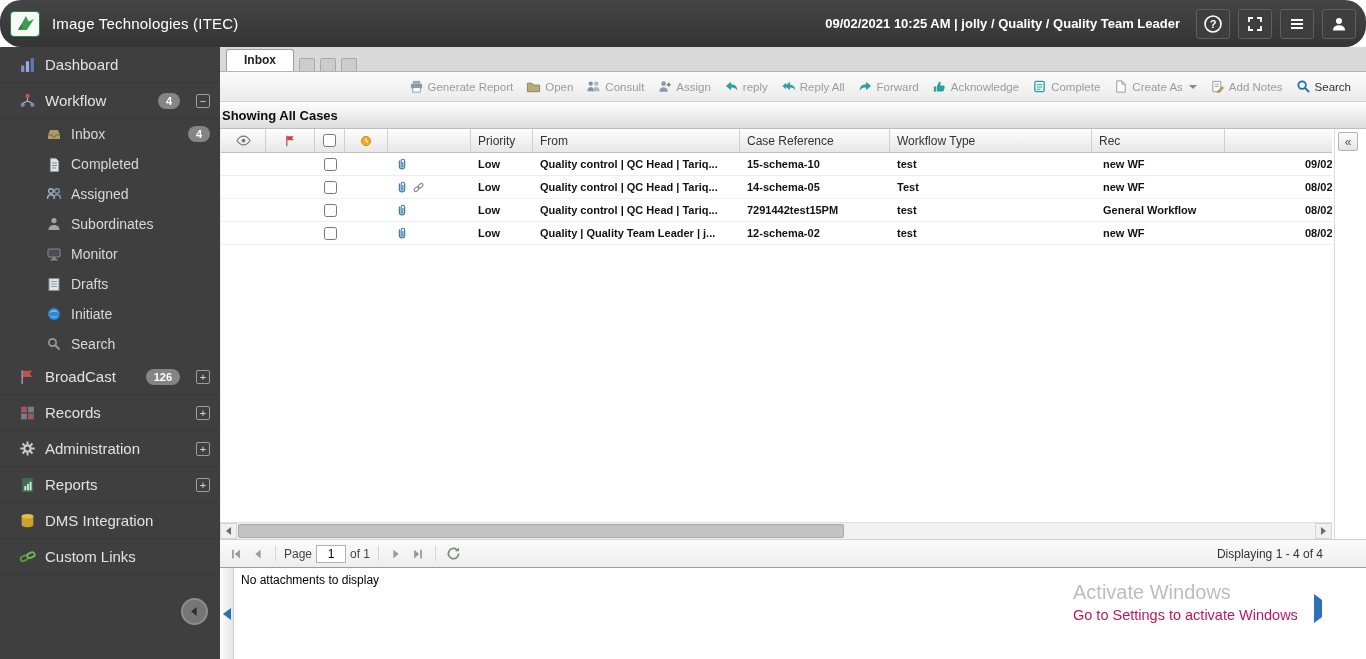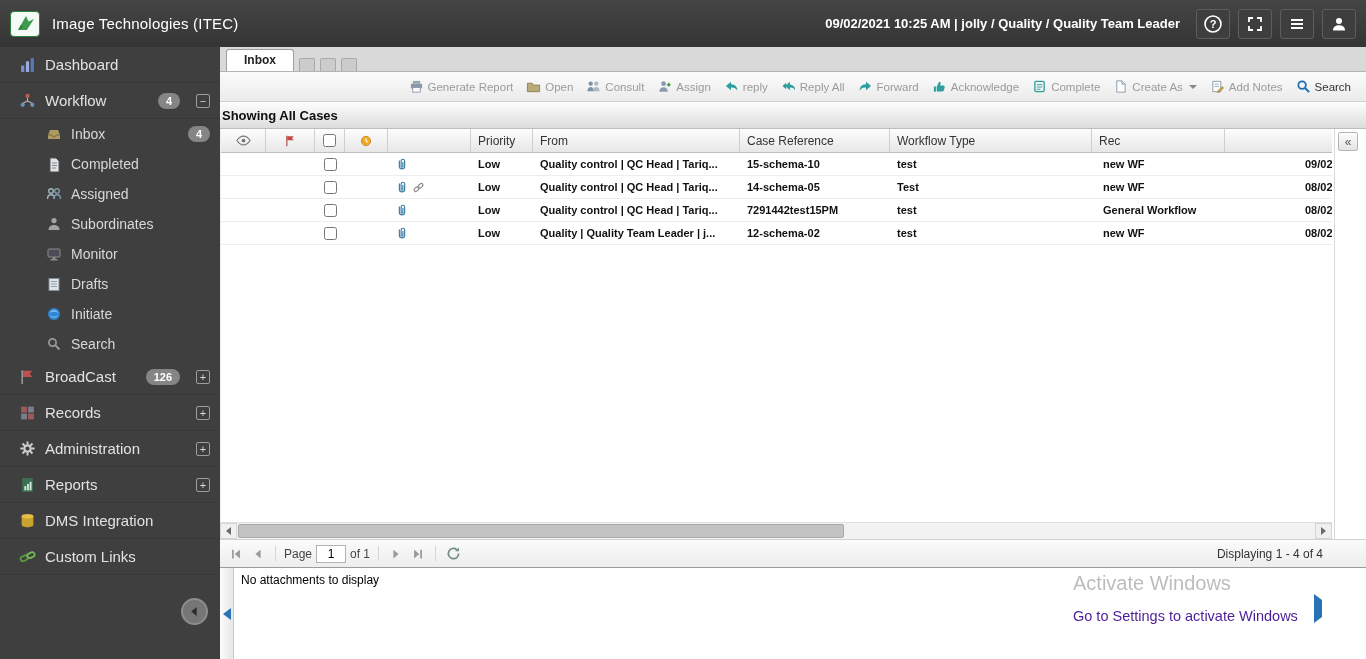--- a/index.html
+++ b/index.html
@@ -2,21 +2,21 @@
 <html><head>
 <meta charset="utf-8">
 <style>
   * { margin:0; padding:0; box-sizing:border-box; }
   html,body { width:1366px; height:659px; overflow:hidden;
     font-family:"Liberation Sans", sans-serif; background:#fff; }
   .app { width:1366px; height:659px; display:flex; flex-direction:column; }
 
   
   .topbar { flex:0 0 47px; background:linear-gradient(#454545,#343434);
-    display:flex; align-items:center; padding:0 10px; gap:12px; }
+    display:flex; align-items:center; padding:0 10px; gap:12px;border-radius:21px; }
   .logo { width:30px; height:26px; flex:0 0 auto; }
   .app-title { color:#fff; font-size:15px; letter-spacing:.2px; }
   .topbar-right { margin-left:auto; display:flex; align-items:center; gap:8px; }
   .status-text { color:#fff; font-size:13px; font-weight:bold; margin-right:8px; }
   .tb-btn { width:34px; height:30px; background:#3e3e3e; border:1px solid #5e5e5e;
     border-radius:3px; display:flex; align-items:center; justify-content:center; cursor:pointer; }
 
   
   .body { flex:1; display:flex; min-height:0; }
   .sidebar { flex:0 0 220px; background:#3f3f3f; position:relative;
@@ -106,23 +106,23 @@
     font-size:12px; text-align:center; font-family:"Liberation Sans",sans-serif; }
   .pager-right { margin-left:auto; font-size:12px; color:#333; padding-right:36px; }
 
   .attach { flex:0 0 92px; border-top:1px solid #9c9c9c; background:#fff;
     display:flex; position:relative; }
   .attach-strip { width:14px; background:linear-gradient(90deg,#fcfcfc,#e6e6e6);
     border-right:1px solid #cccccc; display:flex; align-items:center;
     justify-content:center; cursor:pointer; }
   .attach-body { flex:1; padding:5px 7px; font-size:12px; color:#000; }
   .attach-expand { position:absolute; right:44px; top:32px; cursor:pointer; }
-  .watermark { position:absolute; left:853px; top:4px; color:#bdbdbd; pointer-events:none; }
+  .watermark { position:absolute; left:853px; top:13px; color:#bdbdbd; pointer-events:none; }
   .wm1 { font-size:20px; }
-  .wm2 { font-size:14.5px; margin-top:13px; color:#4c1d95;text-align:center; }
+  .wm2 { font-size:14.5px; margin-top:3px; color:#be185d;text-align:center; }
 
   .arrow-blue { width:0; height:0; border-top:6px solid transparent;
     border-bottom:6px solid transparent; }
   .arrow-blue.left  { border-right:8px solid #2a72b5; }
   .arrow-blue.right { border-left:8px solid #2a72b5; }
 
   input[type=checkbox]{ width:13px; height:13px; }
 </style>
 </head>
 <body>

